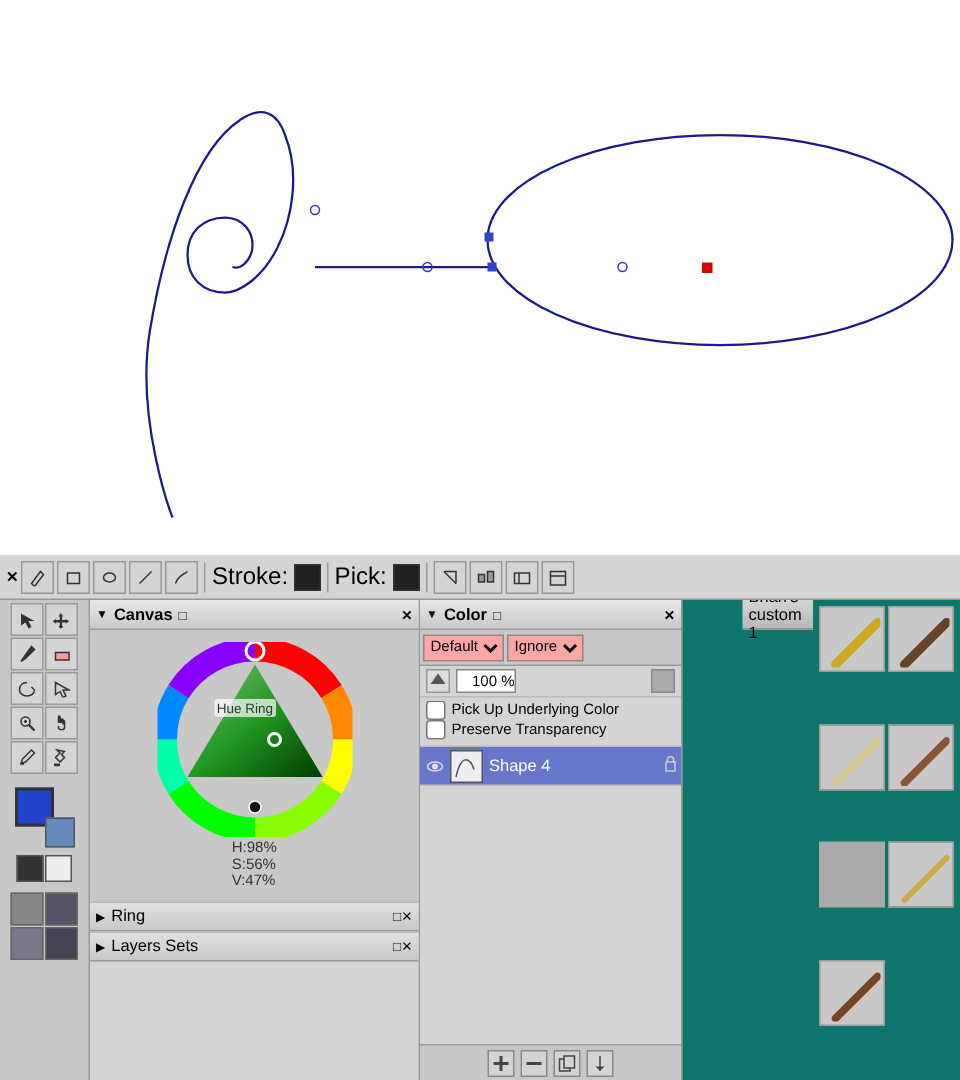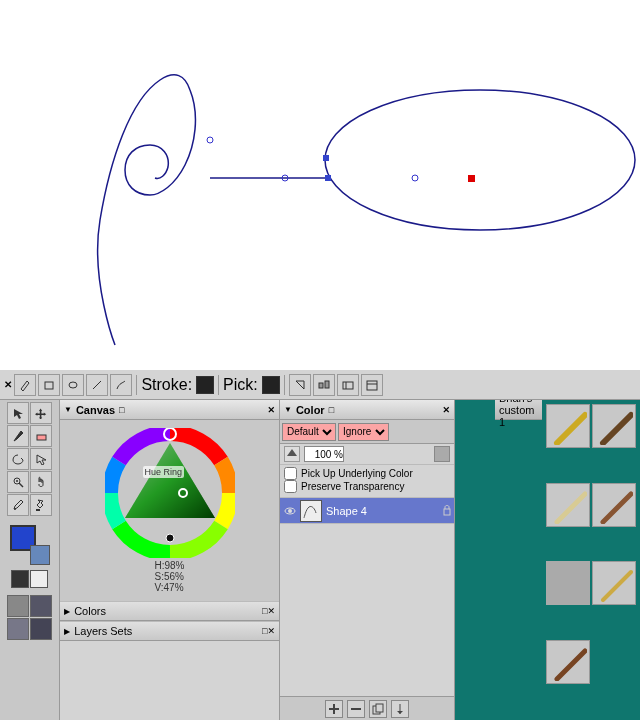--- a/index.html
+++ b/index.html
@@ -588,21 +588,21 @@
 
         <div class="color-values">
           <div>H:98%</div>
           <div>S:56%</div>
           <div>V:47%</div>
         </div>
       </div>
 
       <div class="panel-section-header">
         <span class="collapse-arrow">▶</span>
-        <span>Colors</span>
+        <span>Ring</span>
         <span style="margin-left: auto; font-size: 9px;">□</span>
         <span style="font-size: 9px;">✕</span>
       </div>
 
       <div class="panel-section-header">
         <span class="collapse-arrow">▶</span>
         <span>Layers Sets</span>
         <span style="margin-left: auto; font-size: 9px;">□</span>
         <span style="font-size: 9px;">✕</span>
       </div>

